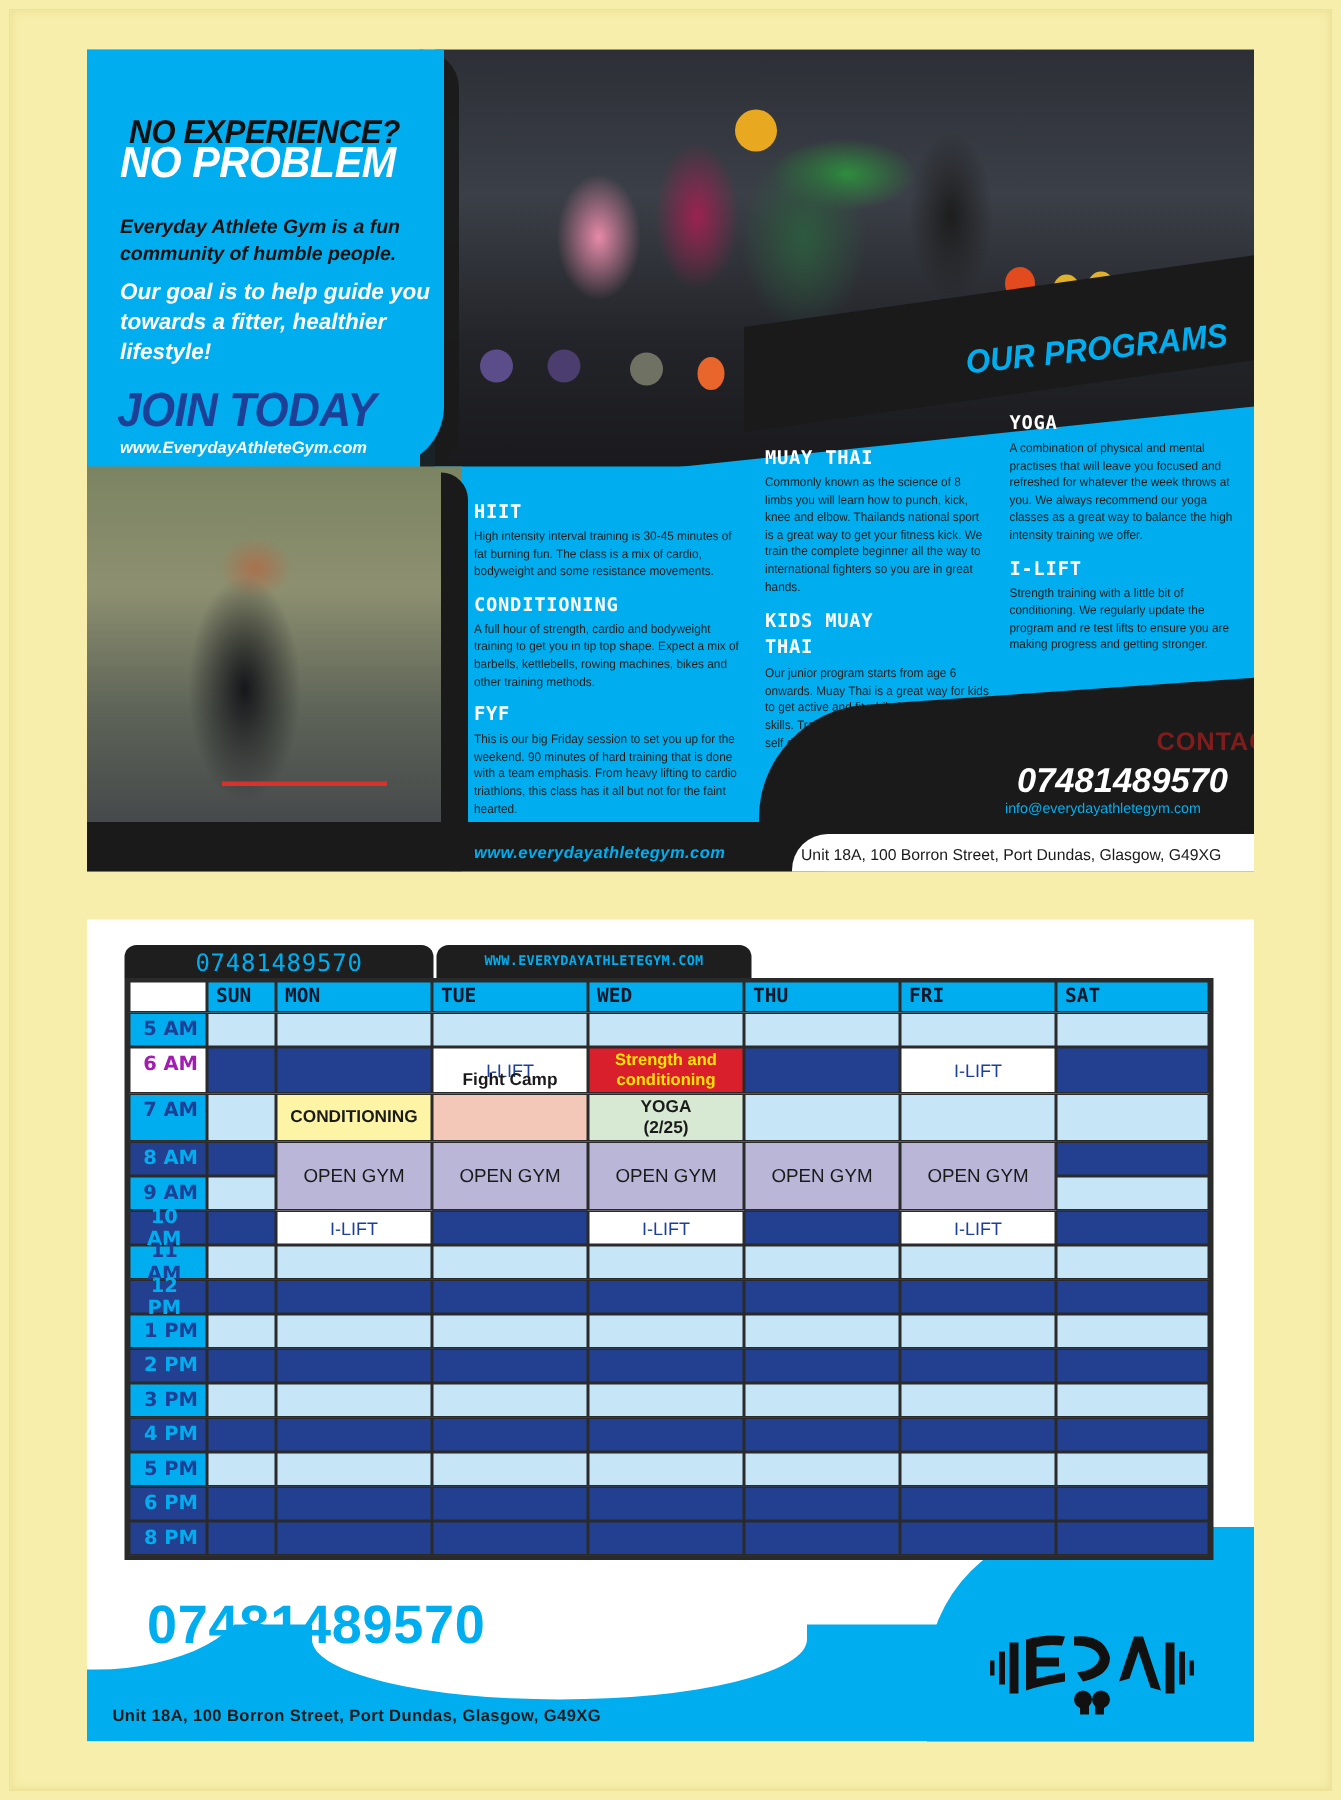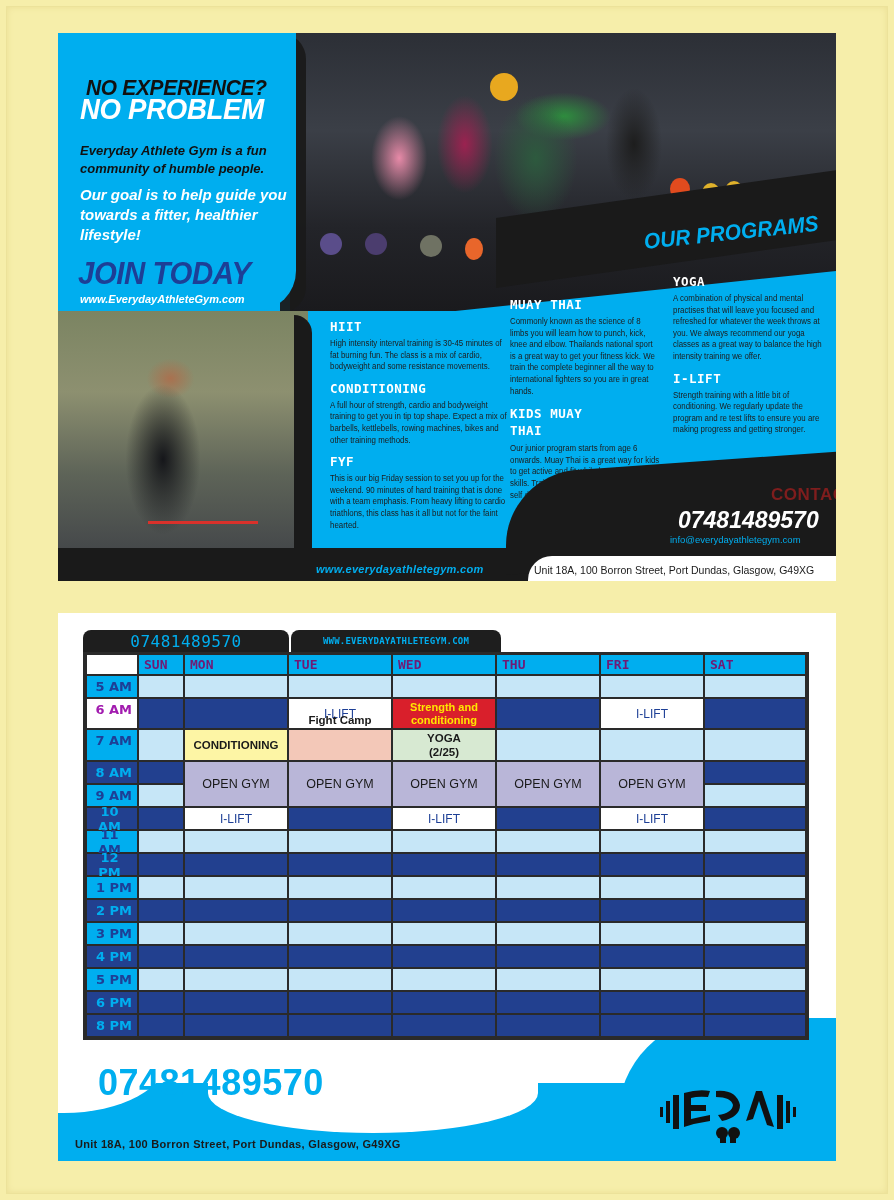--- a/index.html
+++ b/index.html
@@ -61,21 +61,21 @@
   .tt-header { position: absolute; left: 25px; top: 17px; height: 22px; display: flex; gap: 2px; }
   .tt-tab { background: #1e1e1e; color: #00aeef; height: 22px; display: flex; align-items: center; border-radius: 8px 8px 0 0; font: 900 12px "DejaVu Sans Mono", monospace; }
   .tt-tab.t1 { width: 308px; padding-left: 12px; font-size: 11.5px; letter-spacing: 0.5px; }
   .tt-tab.t2 { width: 206px; justify-content: center; font: 400 16px "DejaVu Sans Mono", monospace; letter-spacing: 0.5px; }
   .tt-tab.t3 { width: 210px; justify-content: center; font-size: 9px; letter-spacing: 0.2px; }
 
   .tt { position: absolute; left: 25px; top: 39px; width: 726px; background: #2a2a2a; padding: 2px 3px 3px 3px; }
   .tt-row { display: flex; }
   .tt-cell { border: 1px solid #2a2a2a; display: flex; align-items: center; justify-content: center; text-align: center; }
   .c0 { width: 52px; } .c1 { width: 46px; } .c2 { width: 104px; } .c3 { width: 104px; } .c4 { width: 104px; } .c5 { width: 104px; } .c6 { width: 104px; } .c7 { width: 102px; }
-  .dayhead .tt-cell { height: 21px; background: #00aeef; color: #701a75; justify-content: flex-start; padding-left: 5px; font: 900 13px "DejaVu Sans Mono", monospace; }
+  .dayhead .tt-cell { height: 21px; background: #00aeef; color: #0f172a; justify-content: flex-start; padding-left: 5px; font: 900 13px "DejaVu Sans Mono", monospace; }
   .dayhead .tt-cell.c0 { background: #fff; }
   .time { justify-content: flex-end !important; padding-right: 5px; font: 700 13px "DejaVu Sans", sans-serif; color: #1d3f96; }
   .light { background: #c6e6f7; }
   .dark { background: #22408f; }
   .time.light { background: #00aeef; }
   .time.dark { background: #22408f; color: #00aeef; }
   .time.white { background: #fff; color: #a21caf; }
   .cls { font: 400 12px "Liberation Sans", sans-serif; color: #1d3f96; }
   .cls.white { background: #fff; }
   .cls.red { background: #d91f2b; color: #ffe600; font-weight: 700; font-size: 11px; line-height: 13px; }
@@ -126,21 +126,21 @@
 
   <div class="lower-blue"></div>
   <div class="programs-band"></div>
   <div class="h-programs">OUR PROGRAMS</div>
 
   <div class="photo-side">
     <div class="ring"></div>
   </div>
   <div class="side-edge"></div>
 
-  <div class="prog" style="left:258px; top:286px; width:186px;margin-left:14px;">
+  <div class="prog" style="left:258px; top:300px; width:186px;">
     <span class="ph">HIIT</span>
     <p>High intensity interval training is 30-45 minutes of fat burning fun. The class is a mix of cardio, bodyweight and some resistance movements.</p>
     <span class="ph">CONDITIONING</span>
     <p>A full hour of strength, cardio and bodyweight training to get you in tip top shape. Expect a mix of barbells, kettlebells, rowing machines, bikes and other training methods.</p>
     <span class="ph">FYF</span>
     <p>This is our big Friday session to set you up for the weekend. 90 minutes of hard training that is done with a team emphasis. From heavy lifting to cardio triathlons, this class has it all but not for the faint hearted.</p>
   </div>
 
   <div class="prog" style="left:452px; top:264px; width:158px;">
     <span class="ph">MUAY THAI</span>

